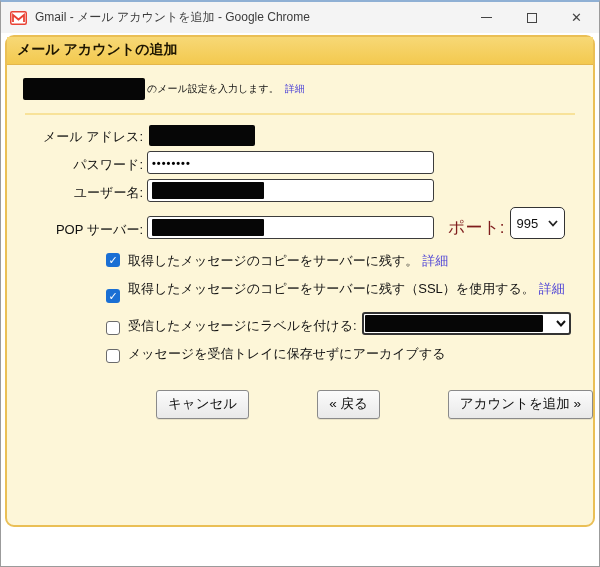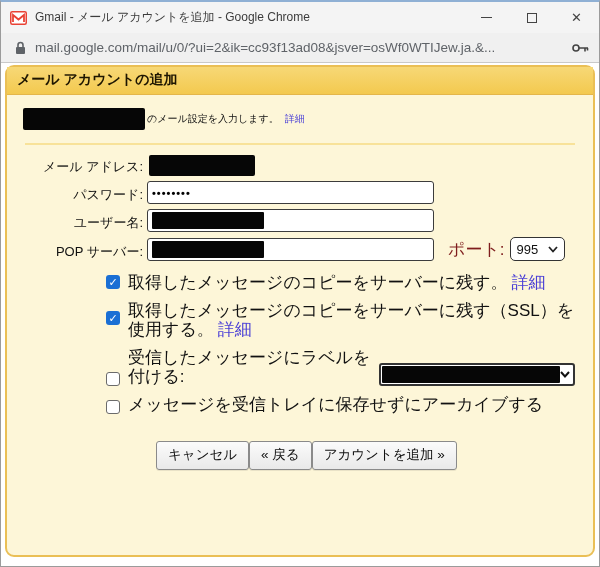--- a/index.html
+++ b/index.html
@@ -73,46 +73,46 @@
     width: 287px; height: 23px; background: #fff;
     border: 1px solid #3c3c3c; border-radius: 3px;
     display: flex; align-items: center; padding: 0 4px; flex: 0 0 auto;
   }
   .field-redact { width: 112px; height: 17px; border-radius: 1px; }
   .bare-redact { width: 106px; height: 21px; margin-left: 2px; }
   .dots { font-size: 11px; color: #000; letter-spacing: 1px; font-weight: bold; }
   .port-label { font-size: 17px; color: #7f1d1d; margin: 0 5px 0 14px; }
   .select {
     background: #fff; border: 1.5px solid #333; border-radius: 5px;
-    height: 24px; display: flex; align-items: center; padding: 0 6px;
+    height: 32px; display: flex; align-items: center; padding: 0 6px;
     font-size: 13px; color: #111; cursor: default;
   }
   .port-select { width: 55px; justify-content: space-between; }
   .chev { width: 10px; height: 7px; flex: 0 0 auto; }
 
   
   .checks { margin: 12px 18px 0 99px; }
   .check-row { display: flex; align-items: flex-start; margin-bottom: 9px; }
   .check-row.center { align-items: flex-end; }
   .cb {
     width: 14px; height: 14px; border-radius: 3px; flex: 0 0 auto;
     margin: 2px 8px 0 0; cursor: pointer;
   }
   .center .cb { margin-top: 0; }
   .cb.checked { background: #1a6fd4; color: #fff; font-size: 11px; line-height: 14px;
                 text-align: center; font-weight: bold; }
   .cb.unchecked { background: #fff; border: 1.5px solid #6b6b6b; }
-  .check-text { font-size: 17px; color: #111; line-height: 19px; max-width: 468px; }
+  .check-text { font-size: 13px; color: #111; line-height: 19px; max-width: 468px; }
   .check-text .link { margin-left: 4px; }
   .label-select { width: 209px; height: 23px; margin-left: 5px; padding: 0 3px 0 0;
                   border-radius: 3px; border-width: 2px; justify-content: space-between; }
   .label-select .select-redact { width: 178px; height: 17px; border-radius: 1px; margin-left: 1px; }
 
   
-  .buttons { margin: 27px 0 0 149px; display: flex; gap: 0; }
+  .buttons { margin: 27px 0 0 149px; display: flex; gap: 0; justify-content: space-between; }
   .btn {
     background: linear-gradient(#fbfbfb, #e9e9e9);
     border: 1px solid #8a8a8a; border-radius: 3px;
     font-family: "Liberation Sans", "DejaVu Sans", sans-serif;
     font-size: 13.5px; color: #111; padding: 4px 11px 5px 11px; cursor: pointer;
     box-shadow: 0 1px 0 rgba(0,0,0,0.08);
   }
   .btn.primary { font-weight: normal; }
 </style>
 </head>
@@ -132,31 +132,20 @@
         </div>
       <div class="win-btn">
           <span class="glyph-max"></span>
         </div>
       <div class="win-btn">
           <span class="glyph-close">✕</span>
         </div>
     </div>
   </div>
 
-  <div class="urlbar">
-    <svg class="lock-icon" width="11" height="14" viewBox="0 0 11 14">
-      <rect x="1" y="6" width="9" height="7" rx="1" fill="#5f6368"></rect>
-      <path d="M3 6 V4 a2.5 2.5 0 0 1 5 0 V6" fill="none" stroke="#5f6368" stroke-width="1.6"></path>
-    </svg>
-    <span class="url-text">mail.google.com/mail/u/0/?ui=2&amp;ik=cc93f13ad08&amp;jsver=osWf0WTIJew.ja.&amp;...</span>
-    <svg class="key-icon" width="17" height="10" viewBox="0 0 17 10">
-      <circle cx="4" cy="5" r="3" fill="none" stroke="#444" stroke-width="1.6"></circle>
-      <path d="M7 5 H16 M13 5 V8.5 M15.5 5 V7.5" stroke="#444" stroke-width="1.6" fill="none"></path>
-    </svg>
-  </div>
 
   <div class="page">
     <div class="dialog">
 
       <div class="dialog-header">メール アカウントの追加</div>
 
       <div class="intro">
         <span class="redacted intro-redact"></span>
         <span>のメール設定を入力します。</span>
         <a class="link">詳細</a>

